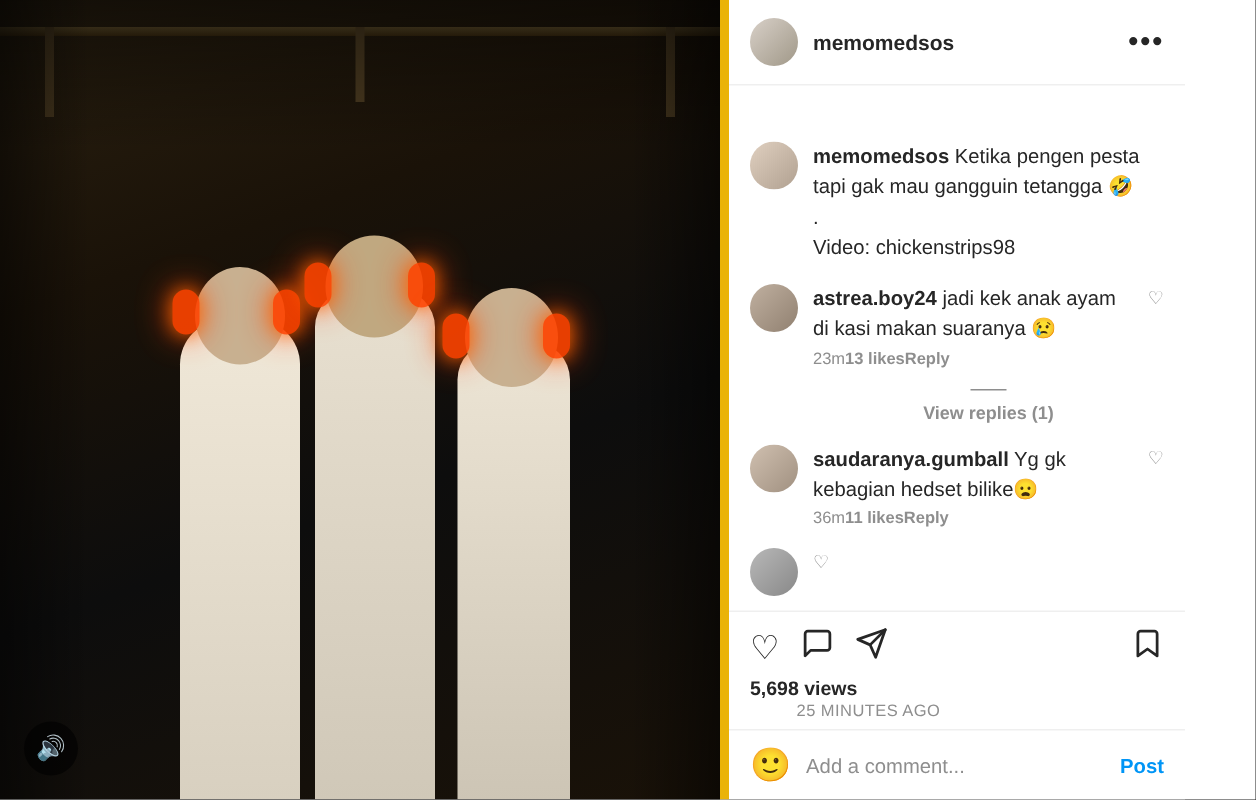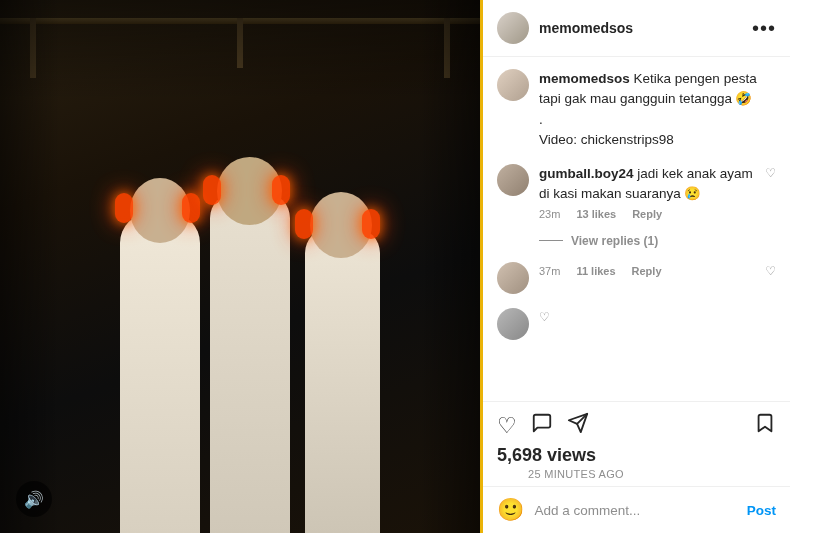--- a/index.html
+++ b/index.html
@@ -81,21 +81,21 @@
     .sound-icon-unicode {
       color: #fff;
       font-size: 16px;
     }
 
     
     .info-panel {
       width: 310px;
       height: 533px;
       background: #fff;
-      border-left: 3px solid #eab308;
+      border-left: 6px solid #eab308;
       display: flex;
       flex-direction: column;
     }
 
     
     .panel-header {
       display: flex;
       align-items: center;
       padding: 12px 14px;
       border-bottom: 1px solid #efefef;
@@ -135,20 +135,21 @@
       overflow-y: auto;
       padding: 12px 14px;
     }
     .comments-area::-webkit-scrollbar { width: 0; }
 
     
     .caption-block {
       display: flex;
       gap: 10px;
       margin-bottom: 14px;
+      margin-top: 25px;
     }
     .caption-text {
       font-size: 13.5px;
       color: #262626;
       line-height: 1.5;
     }
     .caption-text .username-bold {
       font-weight: 700;
     }
     .caption-meta {
@@ -169,21 +170,21 @@
     .comment-text {
       font-size: 13.5px;
       color: #262626;
       line-height: 1.5;
     }
     .comment-text .username-bold {
       font-weight: 700;
     }
     .comment-meta {
       display: flex;
-      gap: 16px;
+      gap: 0;
       margin-top: 3px;
       align-items: flex-end;
     }
     .comment-meta-time {
       font-size: 11px;
       color: #8e8e8e;
     }
     .comment-meta-likes {
       font-size: 11px;
       color: #8e8e8e;
@@ -204,20 +205,21 @@
     }
 
     
     .view-replies {
       display: flex;
       align-items: center;
       gap: 8px;
       margin-left: 42px;
       margin-bottom: 14px;
       cursor: pointer;
+      flex-direction: column;
     }
     .view-replies-line {
       width: 24px;
       height: 1px;
       background: #8e8e8e;
     }
     .view-replies-text {
       font-size: 12px;
       color: #8e8e8e;
       font-weight: 600;
@@ -239,21 +241,21 @@
       cursor: pointer;
       color: #262626;
     }
     .action-icon-bookmark {
       margin-left: auto;
       font-size: 22px;
       cursor: pointer;
       color: #262626;
     }
     .views-text {
-      font-size: 18px;
+      font-size: 13px;
       font-weight: 600;
       color: #262626;
       margin-top: 5px;
     }
     .time-ago {
       font-size: 11px;
       color: #8e8e8e;
       text-transform: uppercase;
       margin-top: 2px;
       letter-spacing: 0.3px;
@@ -407,21 +409,21 @@
         </div>
       </div>
     </div>
 
     <div class="comment-item">
       <div class="avatar-xs">
         <div class="avatar-xs-inner2"></div>
       </div>
       <div class="comment-body">
         <div class="comment-text">
-          <span class="username-bold">gumball.boy24</span>
+          <span class="username-bold">astrea.boy24</span>
           <span> jadi kek anak ayam di kasi makan suaranya 😢</span>
         </div>
         <div class="comment-meta">
           <span class="comment-meta-time">23m</span>
           <span class="comment-meta-likes">13 likes</span>
           <span class="comment-meta-reply">Reply</span>
         </div>
       </div>
       <span class="heart-icon">♡</span>
     </div>
@@ -429,22 +431,26 @@
     <div class="view-replies">
       <div class="view-replies-line"></div>
       <span class="view-replies-text">View replies (1)</span>
     </div>
 
     <div class="comment-item">
       <div class="avatar-xs">
         <div class="avatar-xs-inner3"></div>
       </div>
       <div class="comment-body">
+        <div class="comment-text">
+          <span class="username-bold">saudaranya.gumball</span>
+          <span> Yg gk kebagian hedset bilike😦</span>
+        </div>
         <div class="comment-meta">
-          <span class="comment-meta-time">37m</span>
+          <span class="comment-meta-time">36m</span>
           <span class="comment-meta-likes">11 likes</span>
           <span class="comment-meta-reply">Reply</span>
         </div>
       </div>
       <span class="heart-icon">♡</span>
     </div>
 
     <div class="comment-item">
       <div class="avatar-xs">
         <div class="avatar-xs-inner4"></div>

